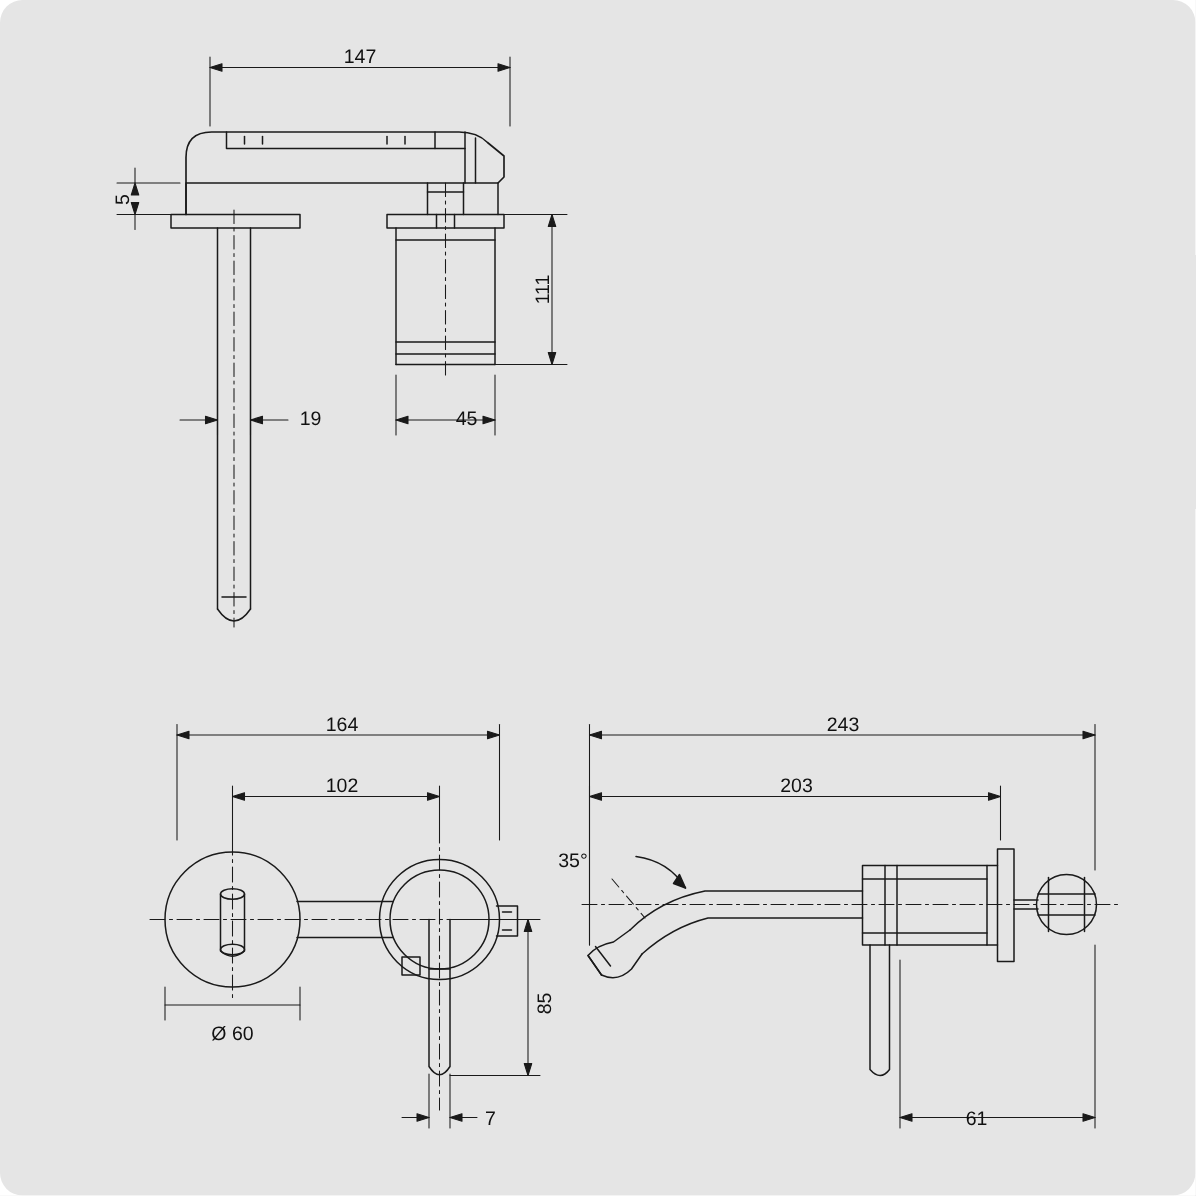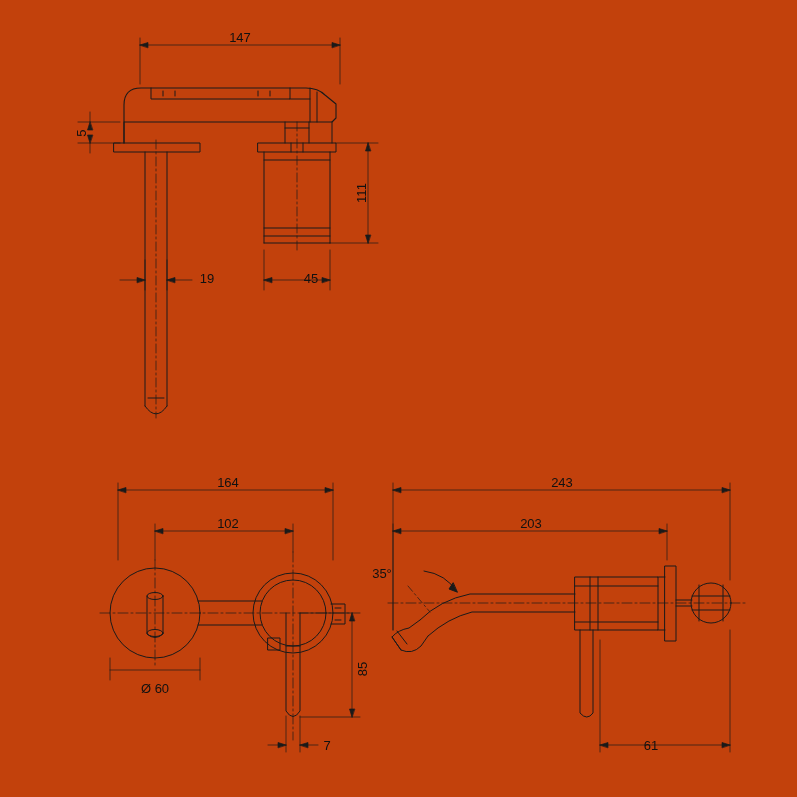--- a/index.html
+++ b/index.html
@@ -7,22 +7,23 @@
     padding: 0;
     background: #ffffff;
   }
   body {
     font-family: "Liberation Sans", sans-serif;
   }
   #sheet {
     position: relative;
     width: 797px;
     height: 797px;
-    background: #c2410c;
+    background: #e5e5e5;
     overflow: hidden;
+    border-radius: 15px;
   }
   #sheet svg {
     position: absolute;
     left: 0;
     top: 0;
   }
   .dimtext {
     font-family: "Liberation Sans", sans-serif;
     font-size: 13px;
     fill: #111111;

